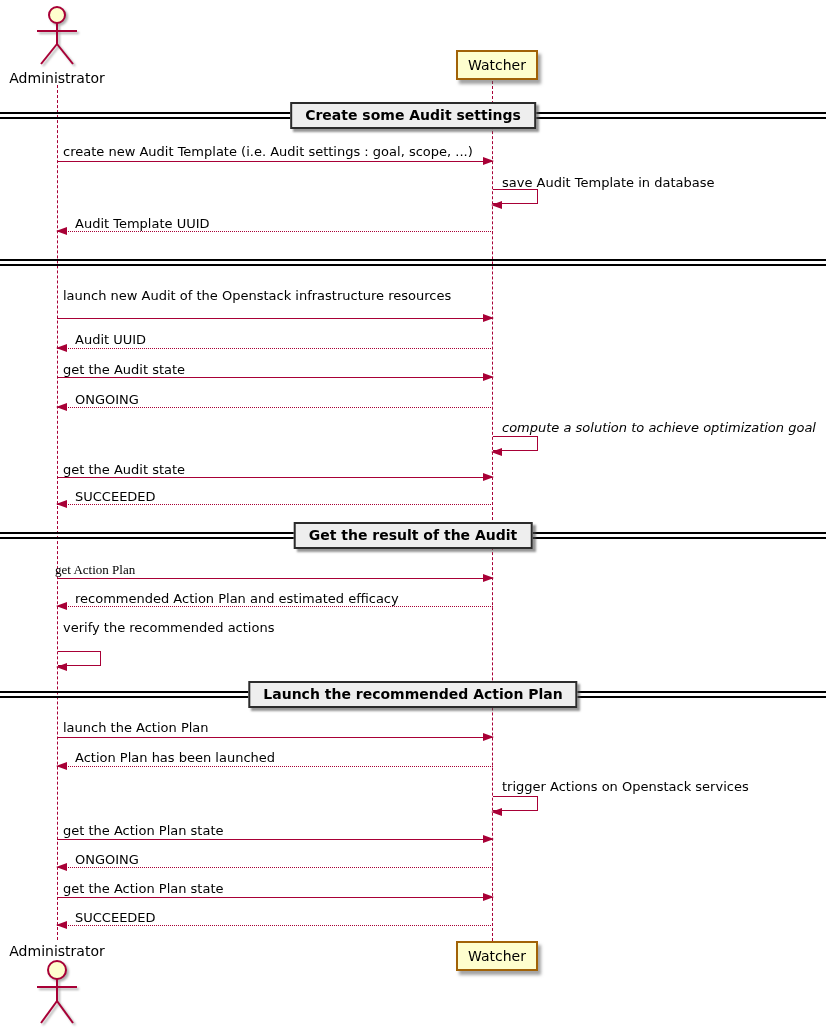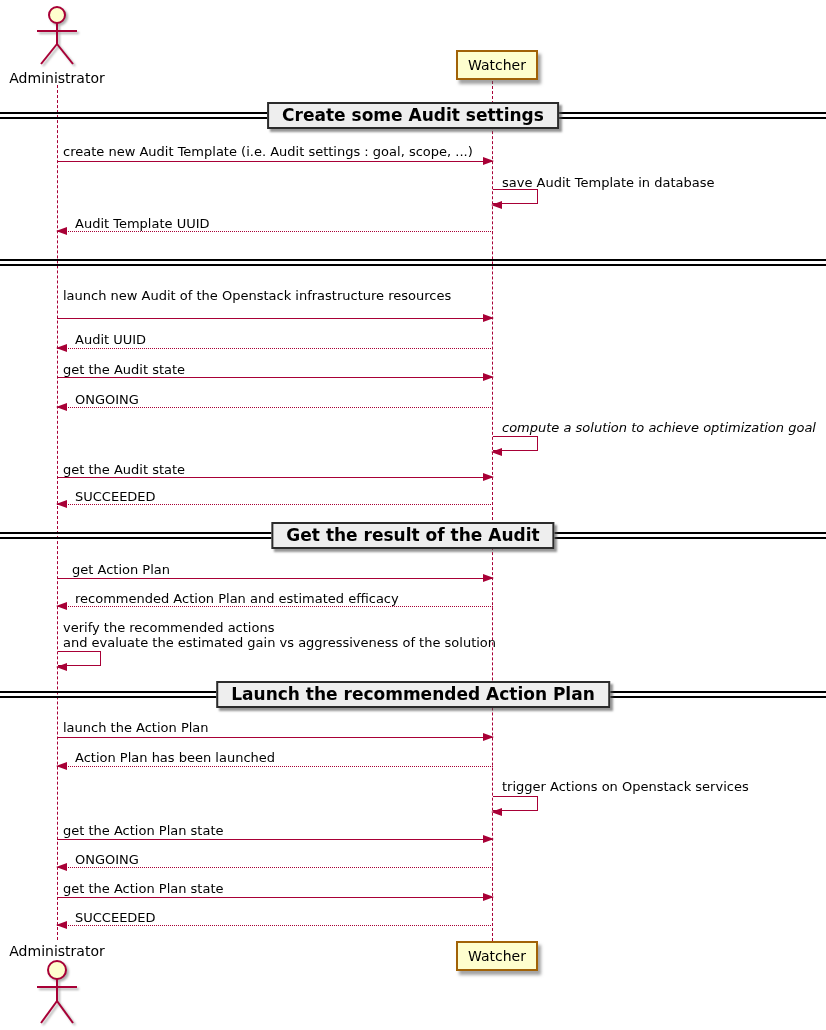--- a/index.html
+++ b/index.html
@@ -17,21 +17,21 @@
   .participant{
     position:absolute;background:#FEFECE;border:2px solid #a16207;
     box-shadow:3px 4px 3px rgba(90,90,90,0.55);
     font-size:14px;padding:5px 10px;white-space:nowrap;
   }
   
   .divider-line{position:absolute;left:0;width:826px;height:2px;background:#000;z-index:3;}
   .divider-box{
     position:absolute;left:50%;transform:translateX(-50%);z-index:4;
     background:#EEEEEE;border:2px solid #2b2b2b;box-shadow:3px 3px 2px rgba(80,80,80,0.6);
-    font-size:17px;font-weight:bold;line-height:17px;padding:3px 13px;white-space:nowrap;
+    font-size:14px;font-weight:bold;line-height:17px;padding:3px 13px;white-space:nowrap;
   }
   
   .msg-label{position:absolute;font-size:13px;line-height:15px;white-space:nowrap;z-index:2;}
   .arrow{position:absolute;left:57px;width:436px;height:0;z-index:2;}
   .arrow.solid{border-top:1px solid #A80036;}
   .arrow.reply{border-top:1px dotted #A80036;}
   .ah{position:absolute;width:0;height:0;border-style:solid;}
   .ah-right{right:-1px;top:-5px;border-width:4.5px 0 4.5px 11px;border-color:transparent transparent transparent #A80036;}
   .ah-left{left:-1px;top:-5px;border-width:4.5px 11px 4.5px 0;border-color:transparent #A80036 transparent transparent;}
   .self-loop{position:absolute;width:44px;height:13px;z-index:2;
@@ -119,32 +119,31 @@
   <div class="arrow reply" style="top:504px;">
       <span class="ah ah-left"></span>
     </div>
 
   <div class="divider-line" style="top:532px;"></div>
   <div class="divider-line" style="top:537px;"></div>
   <div class="divider-box" style="top:522px;">
     <span>Get the result of the Audit</span>
   </div>
 
-  <div class="msg-label" style="left:72px;top:562px;">get Action Plan</div>
+  <div class="msg-label" style="left:55px;top:562px;font-family:Liberation Serif, serif;">get Action Plan</div>
   <div class="arrow solid" style="top:578px;">
       <span class="ah ah-right"></span>
     </div>
 
   <div class="msg-label" style="left:75px;top:591px;">recommended Action Plan and estimated efficacy</div>
   <div class="arrow reply" style="top:606px;">
       <span class="ah ah-left"></span>
     </div>
 
   <div class="msg-label" style="left:63px;top:620px;">verify the recommended actions</div>
-  <div class="msg-label" style="left:63px;top:635px;">and evaluate the estimated gain vs aggressiveness of the solution</div>
   <div class="self-loop" style="left:58px;top:651px;width:42px;">
       <span class="ah ah-left"></span>
     </div>
 
   <div class="divider-line" style="top:691px;"></div>
   <div class="divider-line" style="top:696px;"></div>
   <div class="divider-box" style="top:681px;">
     <span>Launch the recommended Action Plan</span>
   </div>
 

